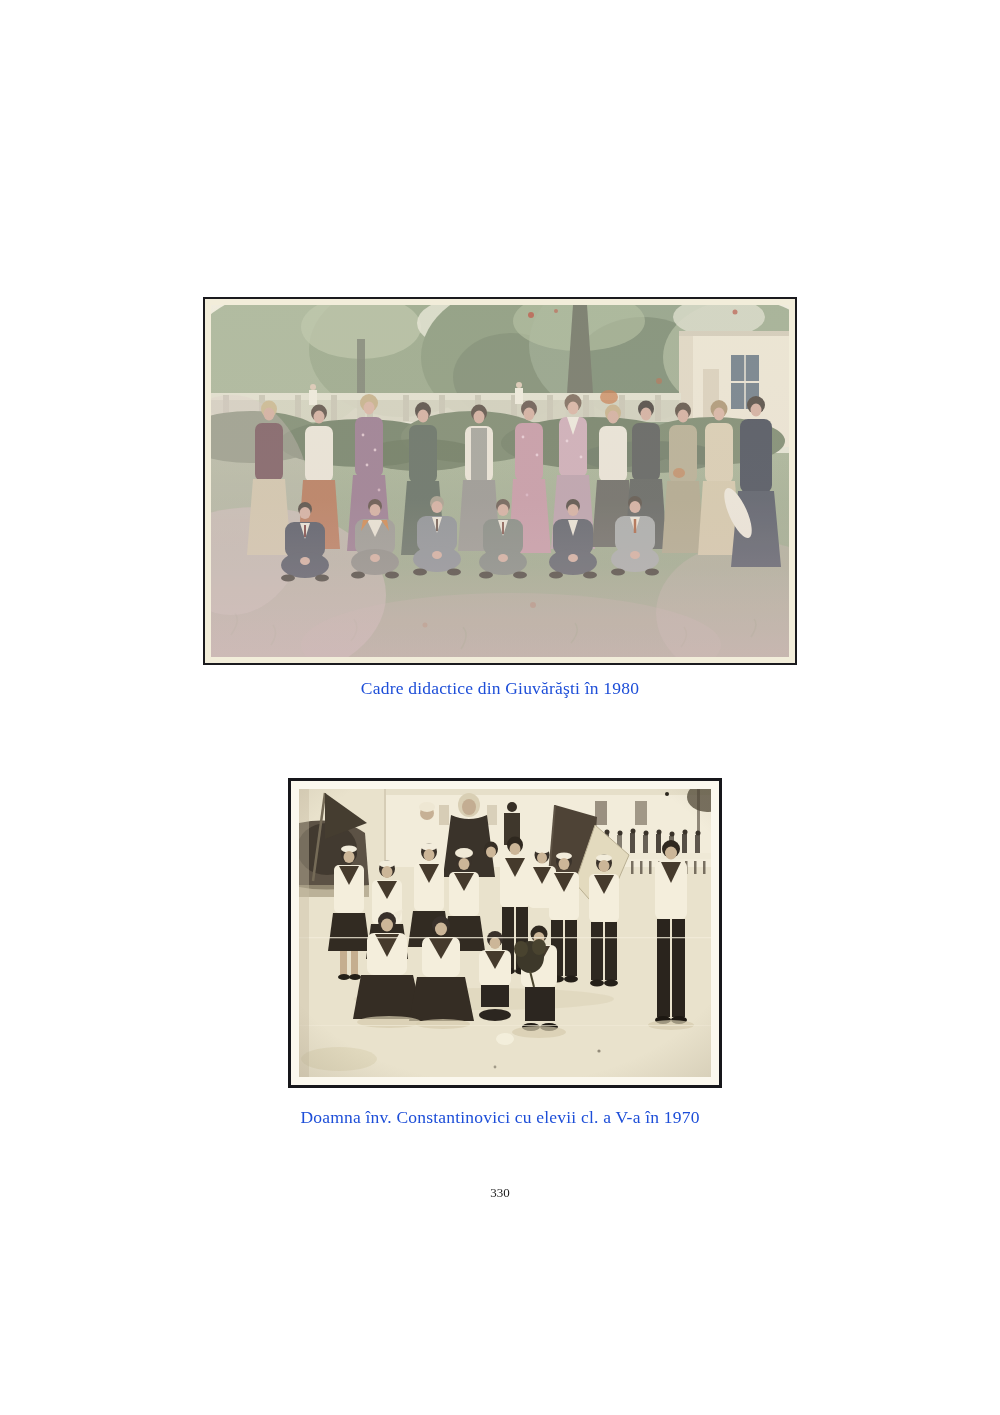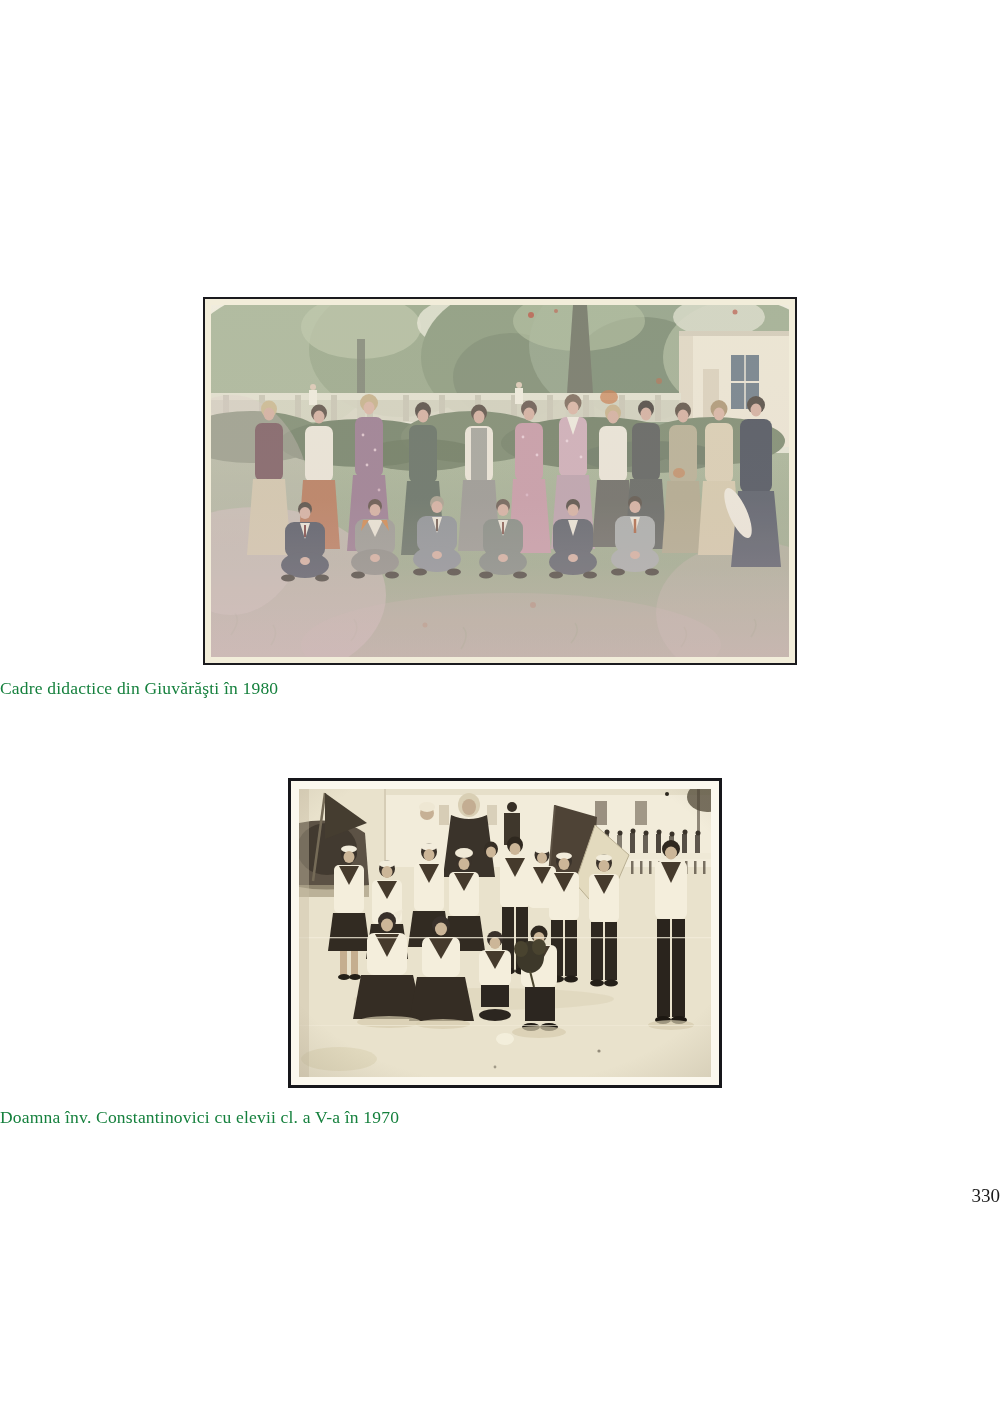--- a/index.html
+++ b/index.html
@@ -11,28 +11,28 @@
   .frame svg { display:block; width:100%; height:100%; }
   .frame1 {
     left:203px; top:297px; width:594px; height:368px;
     border:2px solid #1a1a1e; background:#f2edda; padding:6px;
   }
   .frame2 {
     left:288px; top:778px; width:434px; height:310px;
     border:3px solid #17171b; background:#fbf8ee; padding:8px;
   }
   .caption {
-    position:absolute; left:0; width:1000px; text-align:left;
-    font-size:17.5px; letter-spacing:0.2px; color:#15803d; white-space:nowrap;
+    position:absolute; left:0; width:1000px; text-align:center;
+    font-size:17.5px; letter-spacing:0.2px; color:#1d4ed8; white-space:nowrap;
   }
   .caption1 { top:678px; }
   .caption2 { top:1107px; }
   .page-number {
-    position:absolute; top:1185px; left:0; width:1000px; text-align:right;
-    font-size:19px; color:#1b1b1b;
+    position:absolute; top:1185px; left:0; width:1000px; text-align:center;
+    font-size:13px; color:#1b1b1b;
   }
 </style>
 </head>
 <body>
 
 <div class="page">
 
   <figure class="fig" style="margin:0">
     <div class="frame frame1">
       <svg viewBox="0 0 578 352" preserveAspectRatio="none" xmlns="http://www.w3.org/2000/svg">

